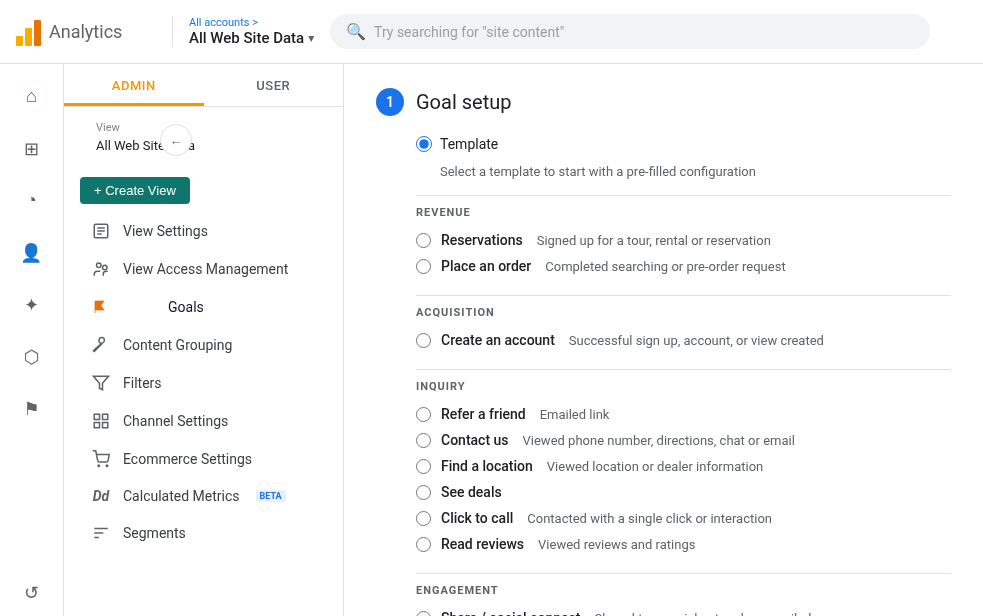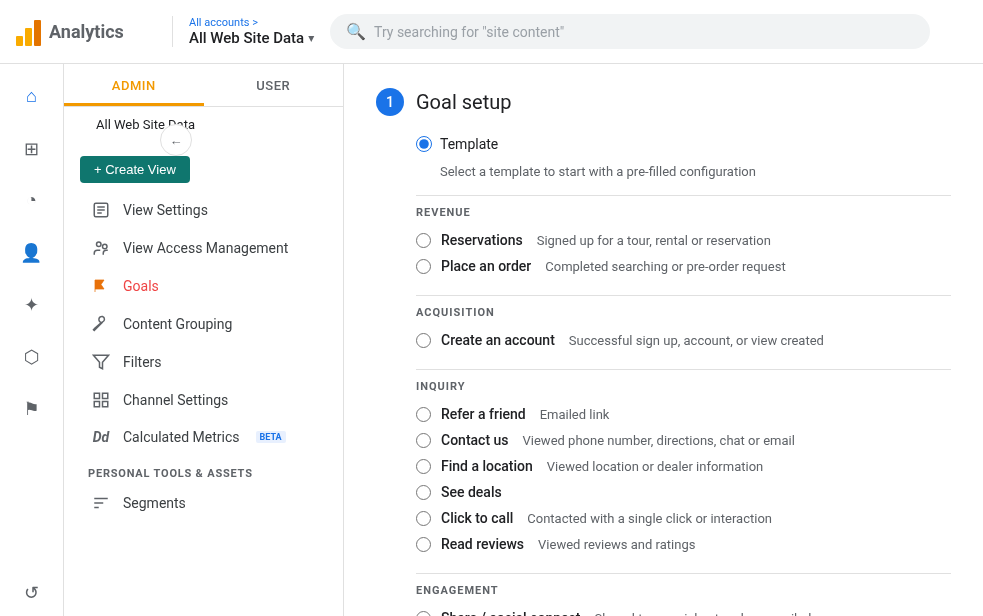--- a/index.html
+++ b/index.html
@@ -6,21 +6,21 @@
     body { font-family: 'Google Sans', Roboto, Arial, sans-serif; font-size: 13px; color: #202124; background: #fff; width: 983px; height: 616px; overflow: hidden; }
 
     
     .header { display: flex; align-items: center; height: 64px; padding: 0 16px; border-bottom: 1px solid #e0e0e0; gap: 16px; }
     .logo-area { display: flex; align-items: center; gap: 8px; min-width: 140px; }
     .logo-bars { display: flex; align-items: flex-end; gap: 2px; height: 28px; }
     .logo-bar { width: 7px; border-radius: 1px; }
     .logo-bar.b1 { height: 10px; background: #F9AB00; }
     .logo-bar.b2 { height: 18px; background: #F9AB00; }
     .logo-bar.b3 { height: 26px; background: #E37400; }
-    .logo-title { font-size: 18px; color: #5f6368; font-weight: 700; }
+    .logo-title { font-size: 18px; color: #5f6368; font-weight: 400; }
     .account-selector { display: flex; flex-direction: column; border-left: 1px solid #e0e0e0; padding-left: 16px; cursor: pointer; }
     .account-top { font-size: 11px; color: #5f6368; }
     .account-top a { color: #1a73e8; text-decoration: none; }
     .account-main { display: flex; align-items: center; gap: 4px; font-size: 15px; color: #202124; font-weight: 500; }
     .chevron-down { font-size: 12px; color: #5f6368; }
     .search-bar { flex: 1; display: flex; align-items: center; background: #f1f3f4; border-radius: 24px; padding: 8px 16px; gap: 8px; max-width: 600px; }
     .search-icon { color: #9aa0a6; font-size: 16px; }
     .search-placeholder { color: #9aa0a6; font-size: 14px; }
 
     
@@ -113,20 +113,21 @@
     <div class="icon-nav-item">↺</div>
   </div>
 
   <div class="sidebar">
     <div class="sidebar-tabs">
       <div class="sidebar-tab active">ADMIN</div>
       <div class="sidebar-tab">USER</div>
     </div>
 
     <div class="create-view-area">
+      <div class="view-label">View</div>
       <div class="view-name">All Web Site Data</div>
     </div>
 
     <button class="create-view-btn">+ Create View</button>
 
     <div class="back-btn">←</div>
 
     <div class="sidebar-item">
       <div class="sidebar-item-icon">
         <svg width="18" height="18" viewBox="0 0 24 24" fill="none" stroke="#5f6368" stroke-width="2">
@@ -150,21 +151,21 @@
       </div>
       <span>View Access Management</span>
     </div>
 
     <div class="sidebar-item active">
       <div class="sidebar-item-icon">
         <svg width="18" height="18" viewBox="0 0 24 24" fill="#e8710a" stroke="#e8710a" stroke-width="1">
             <path d="M4 4 L4 20 M4 4 L16 4 L12 10 L16 16 L4 16"></path>
           </svg>
       </div>
-      <span style="color:#ef4444;">Goals</span>
+      <span style="color:#0f172a;margin-left:45px;">Goals</span>
     </div>
 
     <div class="sidebar-item">
       <div class="sidebar-item-icon">
         <svg width="18" height="18" viewBox="0 0 24 24" fill="none" stroke="#5f6368" stroke-width="2">
             <path d="M14 2a4 4 0 0 1 0 7.5L5 18.5l-2 2-1-1 2-2L12.5 10A4 4 0 0 1 14 2z"></path>
           </svg>
       </div>
       <span>Content Grouping</span>
     </div>
@@ -183,30 +184,39 @@
         <svg width="18" height="18" viewBox="0 0 24 24" fill="none" stroke="#5f6368" stroke-width="2">
             <rect x="3" y="3" width="7" height="7"></rect>
             <rect x="14" y="3" width="7" height="7"></rect>
             <rect x="3" y="14" width="7" height="7"></rect>
             <rect x="14" y="14" width="7" height="7"></rect>
           </svg>
       </div>
       <span>Channel Settings</span>
     </div>
 
+    <div class="sidebar-item">
+      <div class="sidebar-item-icon">
+        <svg width="18" height="18" viewBox="0 0 24 24" fill="none" stroke="#5f6368" stroke-width="2">
+            <circle cx="9" cy="21" r="1"></circle>
+            <circle cx="20" cy="21" r="1"></circle>
+            <path d="M1 1h4l2.68 13.39a2 2 0 0 0 2 1.61h9.72a2 2 0 0 0 2-1.61L23 6H6"></path>
+          </svg>
+      </div>
+      <span>Ecommerce Settings</span>
+    </div>
 
     <div class="sidebar-item">
       <div class="sidebar-item-icon">
         <span style="font-size:14px;font-weight:700;color:#5f6368;font-style:italic;">Dd</span>
       </div>
       <span>Calculated Metrics</span>
       <span style="font-size:9px;font-weight:700;color:#1a73e8;margin-left:4px;background:#e8f0fe;padding:1px 4px;border-radius:2px;">BETA</span>
     </div>
 
-    <div class="sidebar-section-label">PERSONAL TOOLS &amp; ASSETS</div>
 
     <div class="sidebar-item">
       <div class="sidebar-item-icon">
         <svg width="18" height="18" viewBox="0 0 24 24" fill="none" stroke="#5f6368" stroke-width="2">
             <line x1="3" y1="6" x2="21" y2="6"></line>
             <line x1="3" y1="12" x2="15" y2="12"></line>
             <line x1="3" y1="18" x2="9" y2="18"></line>
           </svg>
       </div>
       <span>Segments</span>

